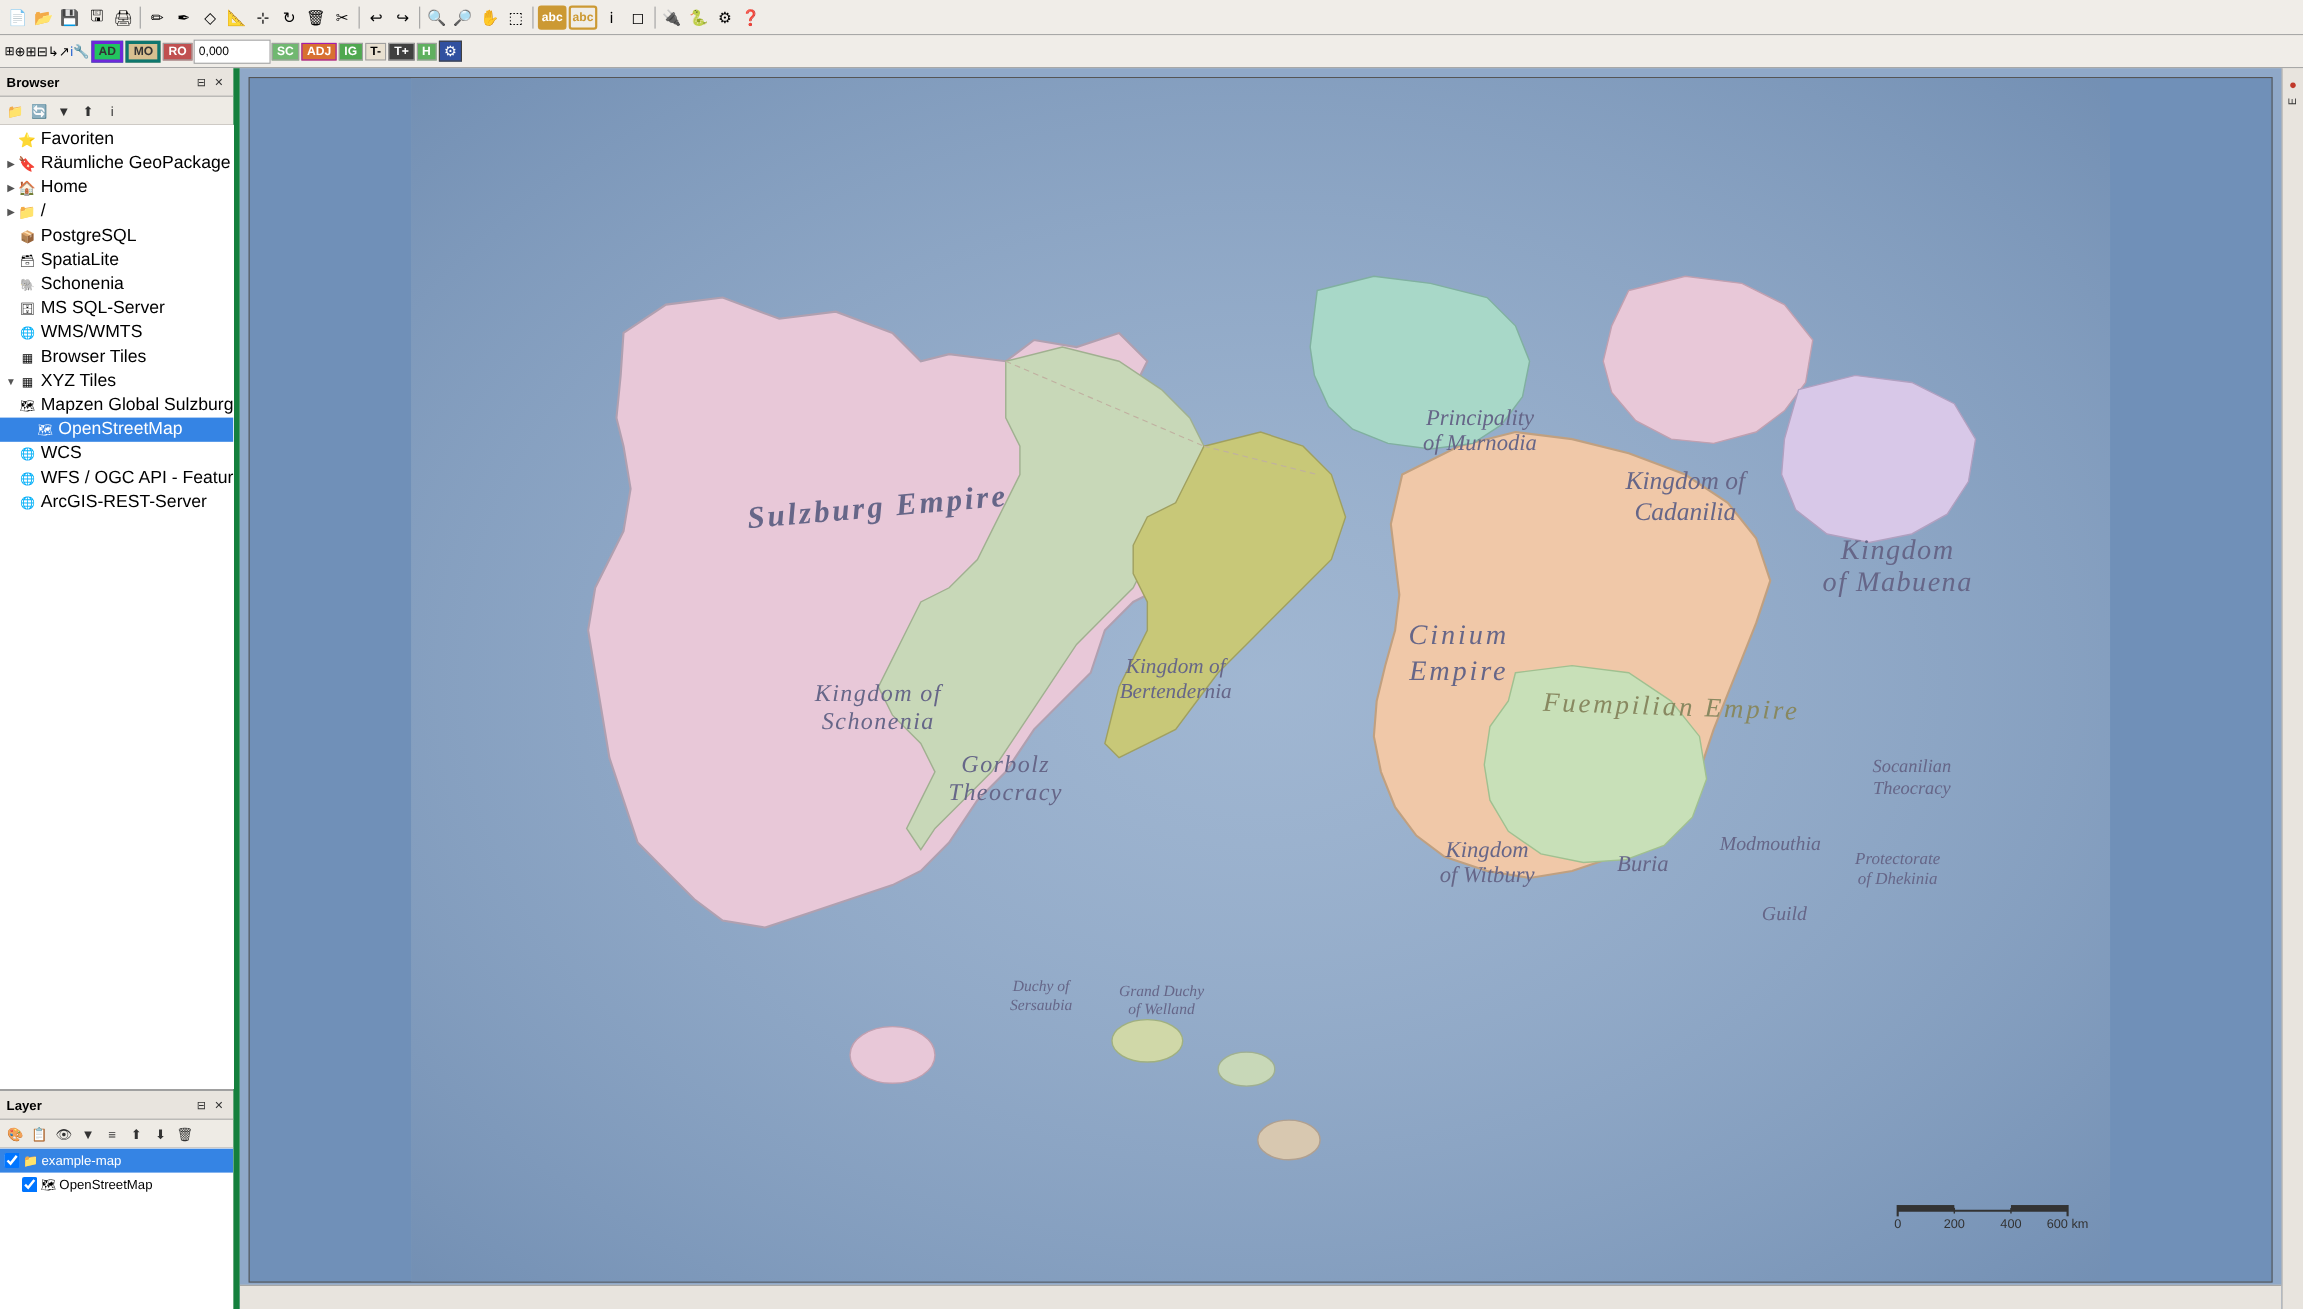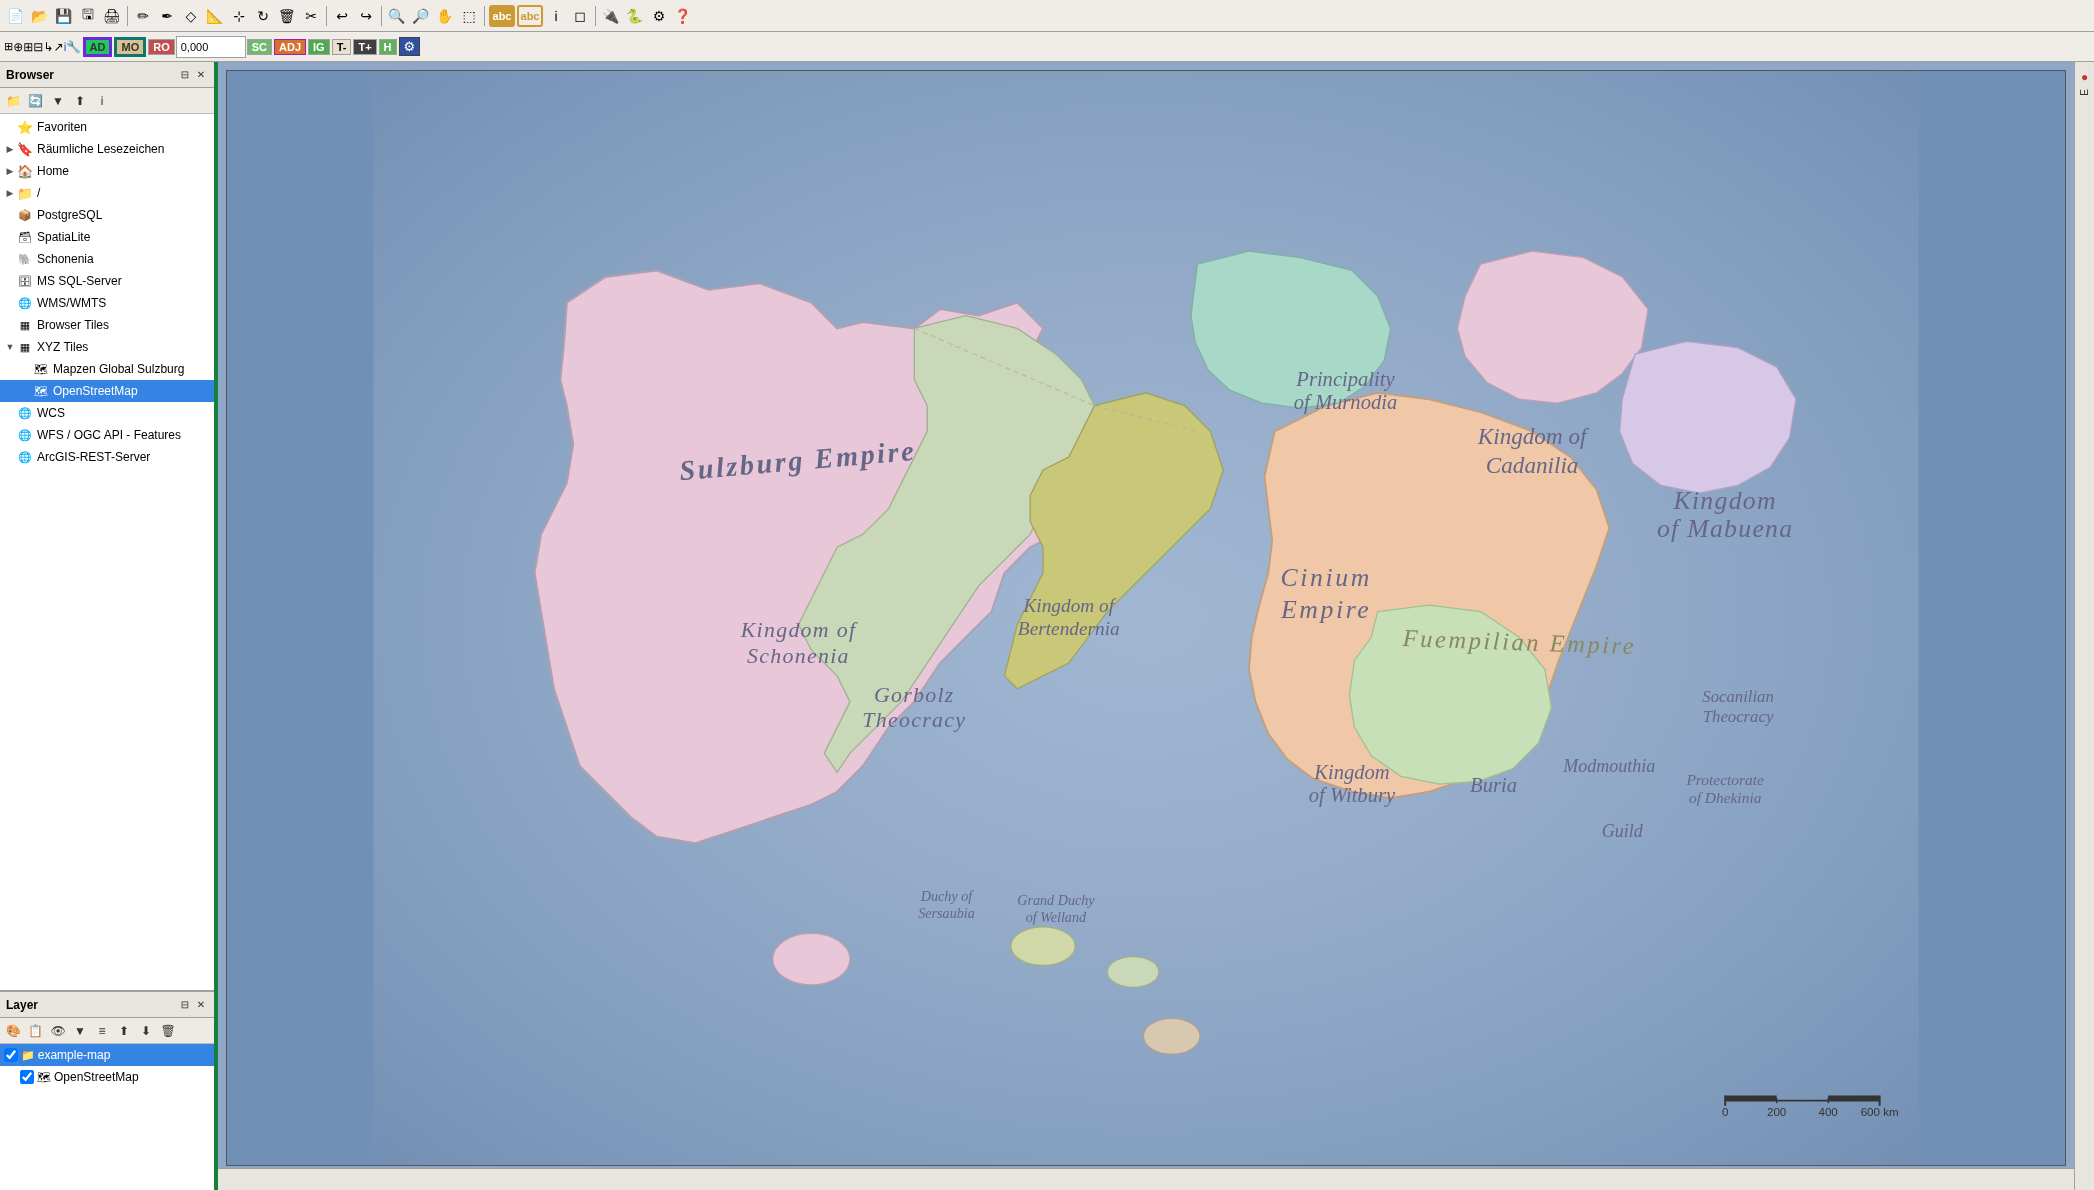--- a/index.html
+++ b/index.html
@@ -48,21 +48,21 @@
       display: flex;
       height: calc(1190px - 62px);
     }
 
     
     .left-panel {
       width: 218px;
       display: flex;
       flex-direction: column;
       background: #f5f3ef;
-      border-right: 4px solid #15803d;
+      border-right: 6px solid #15803d;
       flex-shrink: 0;
     }
 
     
     .panel {
       display: flex;
       flex-direction: column;
       flex: 1;
       min-height: 0;
     }
@@ -129,21 +129,21 @@
       width: 12px; height: 12px;
       display: inline-flex; align-items: center; justify-content: center;
       font-size: 9px; color: #555; flex-shrink: 0;
     }
     .tree-item .tree-icon {
       width: 18px; height: 18px;
       display: inline-flex; align-items: center; justify-content: center;
       font-size: 13px; flex-shrink: 0; margin-right: 3px;
     }
     .tree-item .tree-label {
-      font-size: 12px;
+      font-size: 16px;
     }
 
     
     .layer-panel {
       height: 200px;
       display: flex;
       flex-direction: column;
       border-top: 2px solid #a0a0a0;
     }
 
@@ -321,21 +321,21 @@
           <span class="indent" style="width:0px"></span>
           <span class="expand-arrow"> </span>
           <span class="tree-icon">⭐</span>
           <span class="tree-label">Favoriten</span>
         </div>
 
         <div class="tree-item">
           <span class="indent" style="width:0px"></span>
           <span class="expand-arrow">▶</span>
           <span class="tree-icon">🔖</span>
-          <span class="tree-label">Räumliche Lesezeichen</span>
+          <span class="tree-label">Räumliche GeoPackage</span>
         </div>
 
         <div class="tree-item">
           <span class="indent" style="width:0px"></span>
           <span class="expand-arrow">▶</span>
           <span class="tree-icon">🏠</span>
           <span class="tree-label">Home</span>
         </div>
 
         <div class="tree-item">

